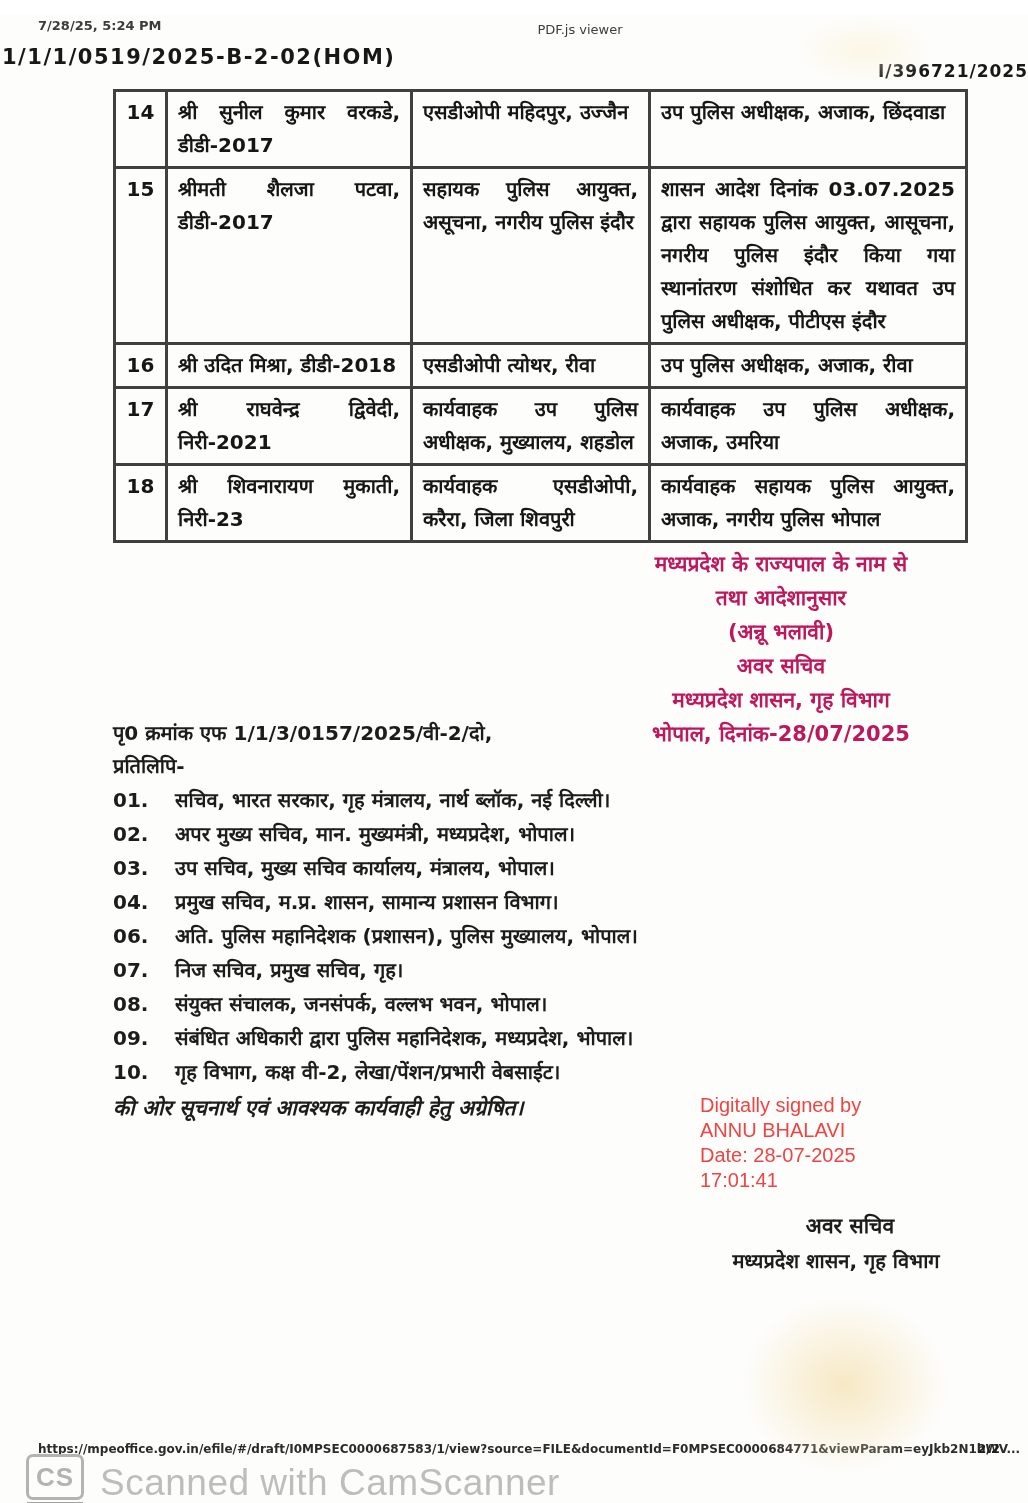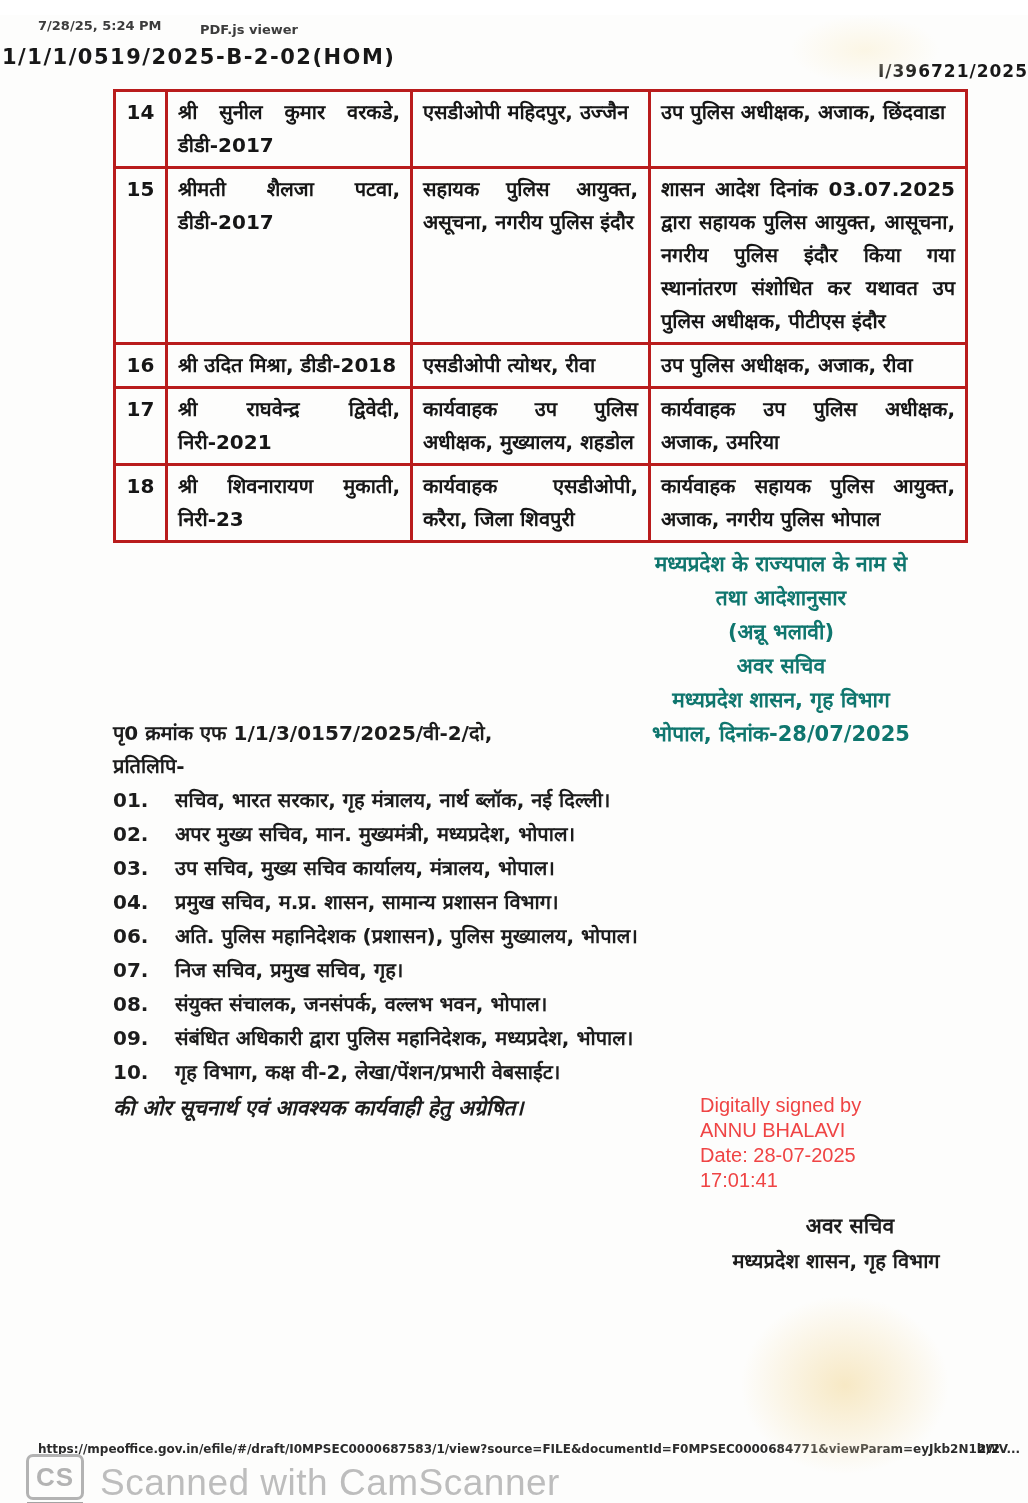--- a/index.html
+++ b/index.html
@@ -4,33 +4,33 @@
 <style>
   html,body { margin:0; padding:0; background:#ffffff; }
   .page {
     position:relative; width:1028px; height:1503px; margin:15px auto;
     background:#fdfdfc; overflow:hidden;
     font-family:"DejaVu Sans", sans-serif; color:#1c1c1c;
   }
   
   .hdr { position:relative; height:74px; }
   .hdr-datetime { position:absolute; top:3px; left:38px; font-size:13px; font-weight:600; color:#3c3c3c; }
-  .hdr-viewer   { position:absolute; top:7px; left:200px; width:760px; text-align:left; font-size:13px; font-weight:700; color:#3c3c3c; }
+  .hdr-viewer   { position:absolute; top:7px; left:200px; width:760px; text-align:center; font-size:13px; font-weight:400; color:#3c3c3c; }
   .ref-left  { position:absolute; top:30px; left:2px; font-size:21px; font-weight:700; letter-spacing:1.5px; color:#181818; }
   .ref-right { position:absolute; top:46px; right:0px; font-size:17px; font-weight:700; letter-spacing:1px; color:#181818; }
   
   table.xfer { border-collapse:collapse; margin-left:113px; width:852px; table-layout:fixed; }
   table.xfer td {
-    border:3px solid #b91c1c; vertical-align:top;
+    border:3px solid #404040; vertical-align:top;
     padding:4px 10px; font-size:20px; line-height:33px; font-weight:600; color:#161616;
   }
   td.sno  { text-align:center; padding-left:2px; padding-right:2px; }
   td.just { text-align:justify; }
   
-  .signoff { width:390px; margin:4px 52px 0 auto; text-align:center; font-size:21px; font-weight:600; line-height:34px; color:#0f766e; }
+  .signoff { width:390px; margin:4px 52px 0 auto; text-align:center; font-size:21px; font-weight:600; line-height:34px; color:#be185d; }
   
   .endref  { margin:-32px 0 0 113px; font-size:20px; font-weight:700; }
   .copylbl { margin:6px 0 0 113px; font-size:20px; font-weight:700; }
   .copylist { margin:8px 0 0 113px; width:700px; }
   .copyitem { display:flex; margin-bottom:8px; font-size:20px; font-weight:600; line-height:26px; }
   .copyitem .no  { width:62px; flex:0 0 62px; }
   .copyitem .txt { flex:1; }
   
   .bottomrow { display:flex; align-items:flex-start; margin-top:2px; }
   .fwdnote { margin-left:113px; width:560px; font-size:21px; font-weight:700; font-style:italic; line-height:30px; }

